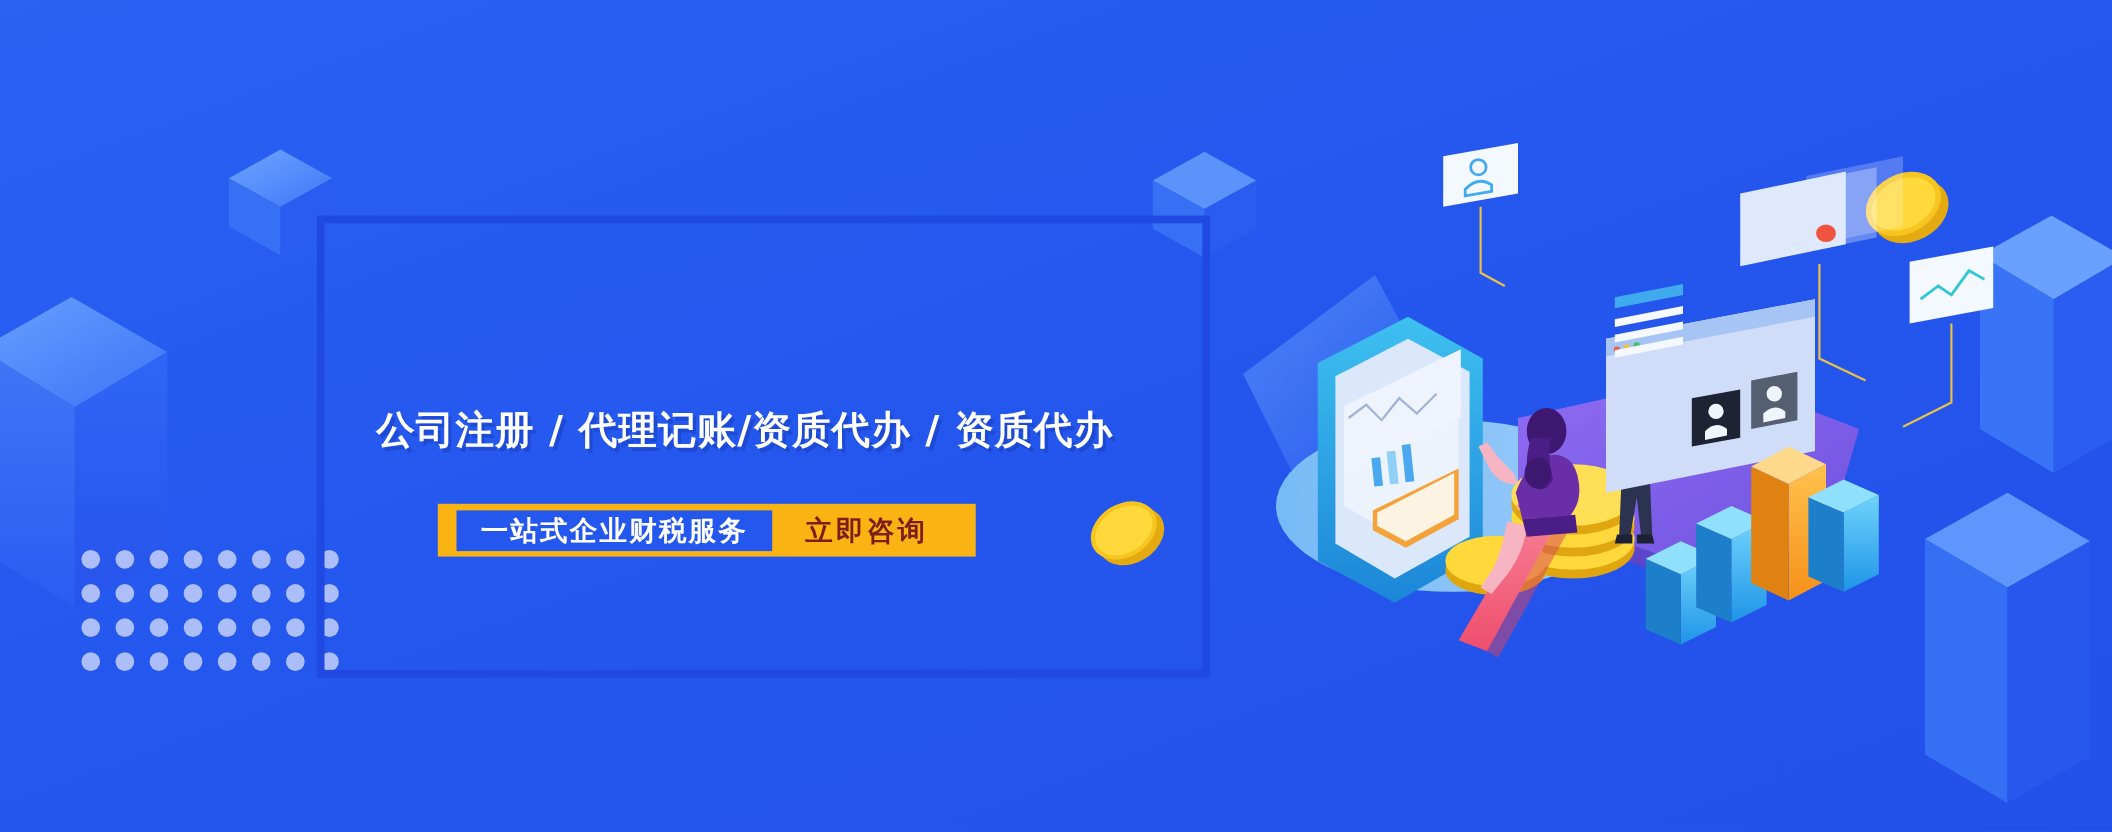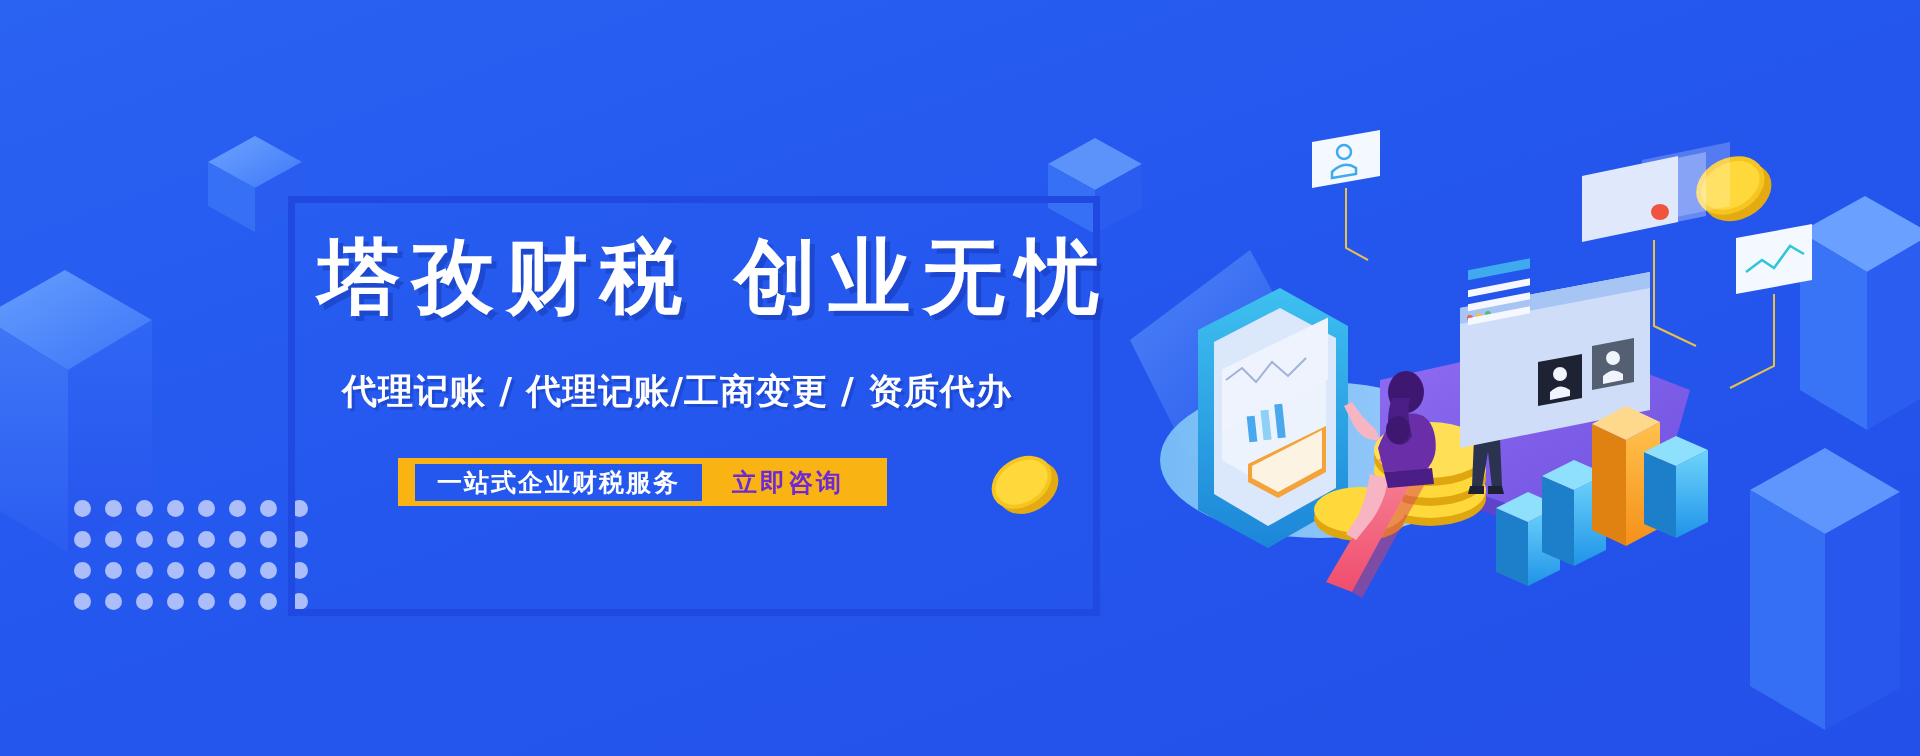--- a/index.html
+++ b/index.html
@@ -70,21 +70,21 @@
     position:absolute;left:398px;top:458px;height:48px;
     background:#f9b414;display:flex;align-items:center;
     padding:17px;box-sizing:border-box;
   }
   .cta-tag{
     background:#2457ee;color:#ffffff;font-size:25px;font-weight:bold;
     letter-spacing:2px;padding:6px 22px;white-space:nowrap;line-height:1;
     font-family:"DejaVu Sans","Liberation Sans",sans-serif;
   }
   .cta-btn{
-    color:#6d28d9;font-size:25px;font-weight:bold;letter-spacing:3px;
+    color:#7f1d1d;font-size:25px;font-weight:bold;letter-spacing:3px;
     padding:6px 26px 6px 30px;white-space:nowrap;line-height:1;
     background:transparent;border:0;cursor:pointer;
     font-family:"DejaVu Sans","Liberation Sans",sans-serif;
   }
 
   
   .illus{position:absolute;left:1130px;top:130px;width:700px;height:470px;}
   .illus svg{display:block;}
 </style>
 </head>
@@ -180,23 +180,22 @@
     <span class="c-back"></span>
       <span class="c-face"></span>
   </div>
   <div class="coin2">
     <span class="c-back"></span>
       <span class="c-face"></span>
   </div>
 
   <div class="panel"></div>
 
-  <div class="headline">塔孜财税  创业无忧</div>
-
-  <div class="subhead">代理记账 / 代理记账/工商变更 / 资质代办</div>
+
+  <div class="subhead">公司注册 / 代理记账/资质代办 / 资质代办</div>
 
   <div class="cta">
     <span class="cta-tag">一站式企业财税服务</span>
     <button class="cta-btn">立即咨询</button>
   </div>
 
   <div class="illus">
     <svg width="700" height="470" viewBox="0 0 700 470">
       <defs>
         <linearGradient id="plat" x1="0" y1="0" x2="1" y2="1">

